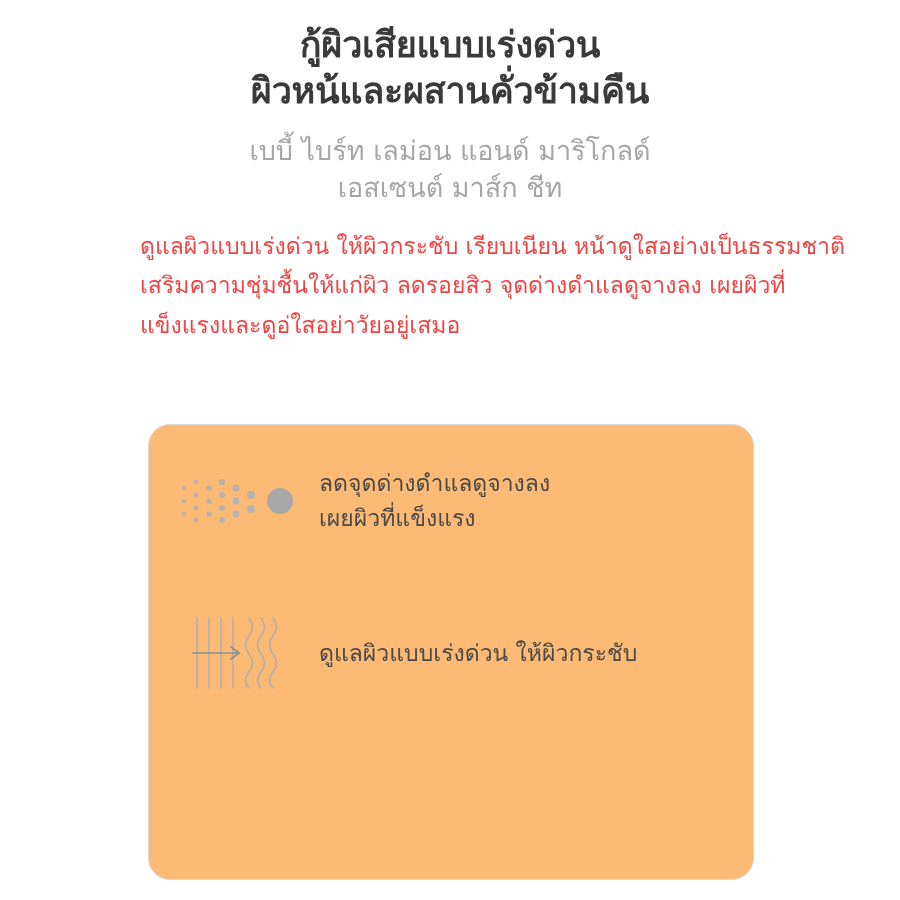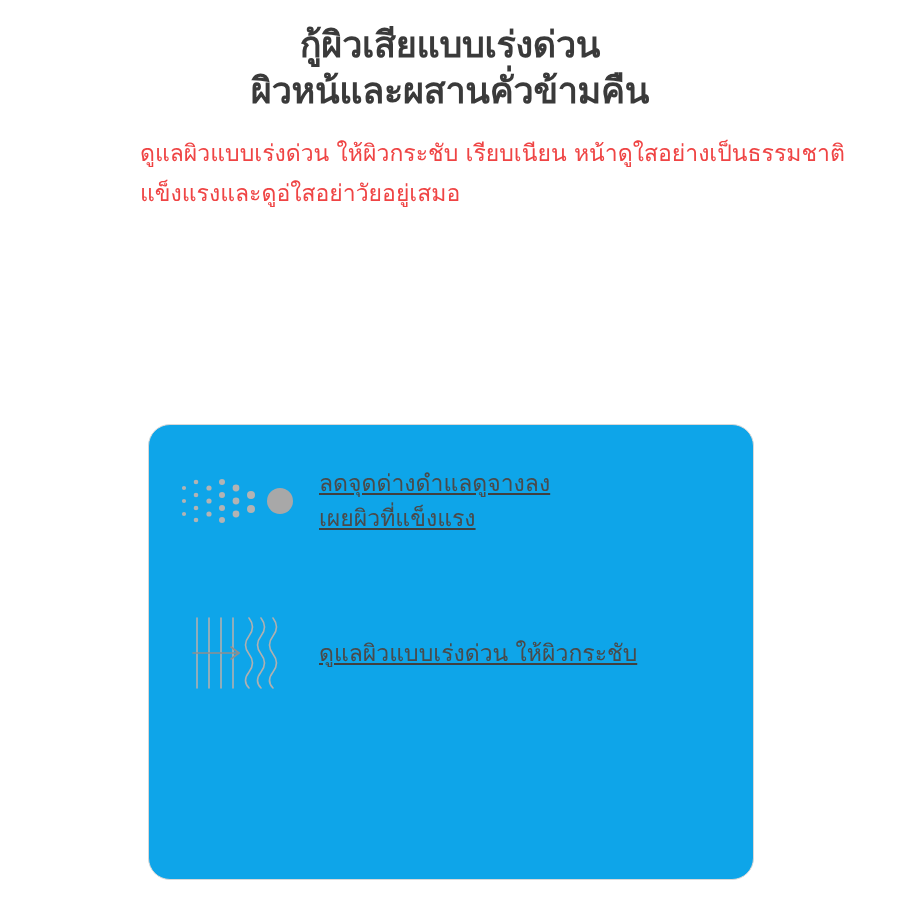--- a/index.html
+++ b/index.html
@@ -60,23 +60,22 @@
 
   
   .card {
     position: absolute;
     left: 148px;
     top: 424px;
     width: 606px;
     height: 456px;
     border: 1.5px solid #d8d8d8;
     border-radius: 22px;
-    background: #0ea5e9;
+    background: #fdba74;
     box-sizing: border-box;
-    text-decoration: underline;
   }
   .feature {
     display: flex;
     align-items: center;
     height: 152px;
     padding-left: 22px;
     box-sizing: border-box;
   }
   .feature-icon {
     width: 140px;
@@ -101,23 +100,28 @@
 </head>
 <body>
 
 <div class="page">
 
   <div class="headline">
     <div class="line">กู้ผิวเสียแบบเร่งด่วน</div>
     <div class="line">ผิวหน้และผสานคั่วข้ามคืน</div>
   </div>
 
+  <div class="subtitle">
+    <div class="line">เบบี้ ไบร์ท เลม่อน แอนด์ มาริโกลด์</div>
+    <div class="line">เอสเซนต์ มาส์ก ชีท</div>
+  </div>
 
   <div class="body-copy">
     <div class="line">ดูแลผิวแบบเร่งด่วน ให้ผิวกระชับ เรียบเนียน หน้าดูใสอย่างเป็นธรรมชาติ</div>
+    <div class="line">เสริมความชุ่มชื้นให้แก่ผิว ลดรอยสิว จุดด่างดำแลดูจางลง เผยผิวที่</div>
     <div class="line">แข็งแรงและดูอ่ใสอย่าวัยอยู่เสมอ</div>
   </div>
 
   <div class="card">
 
     <div class="feature">
       <div class="feature-icon">
         <svg width="130" height="66" viewBox="0 0 130 66">
           <g fill="#b3b3b3">
             <circle cx="8" cy="20" r="2.1"></circle>

